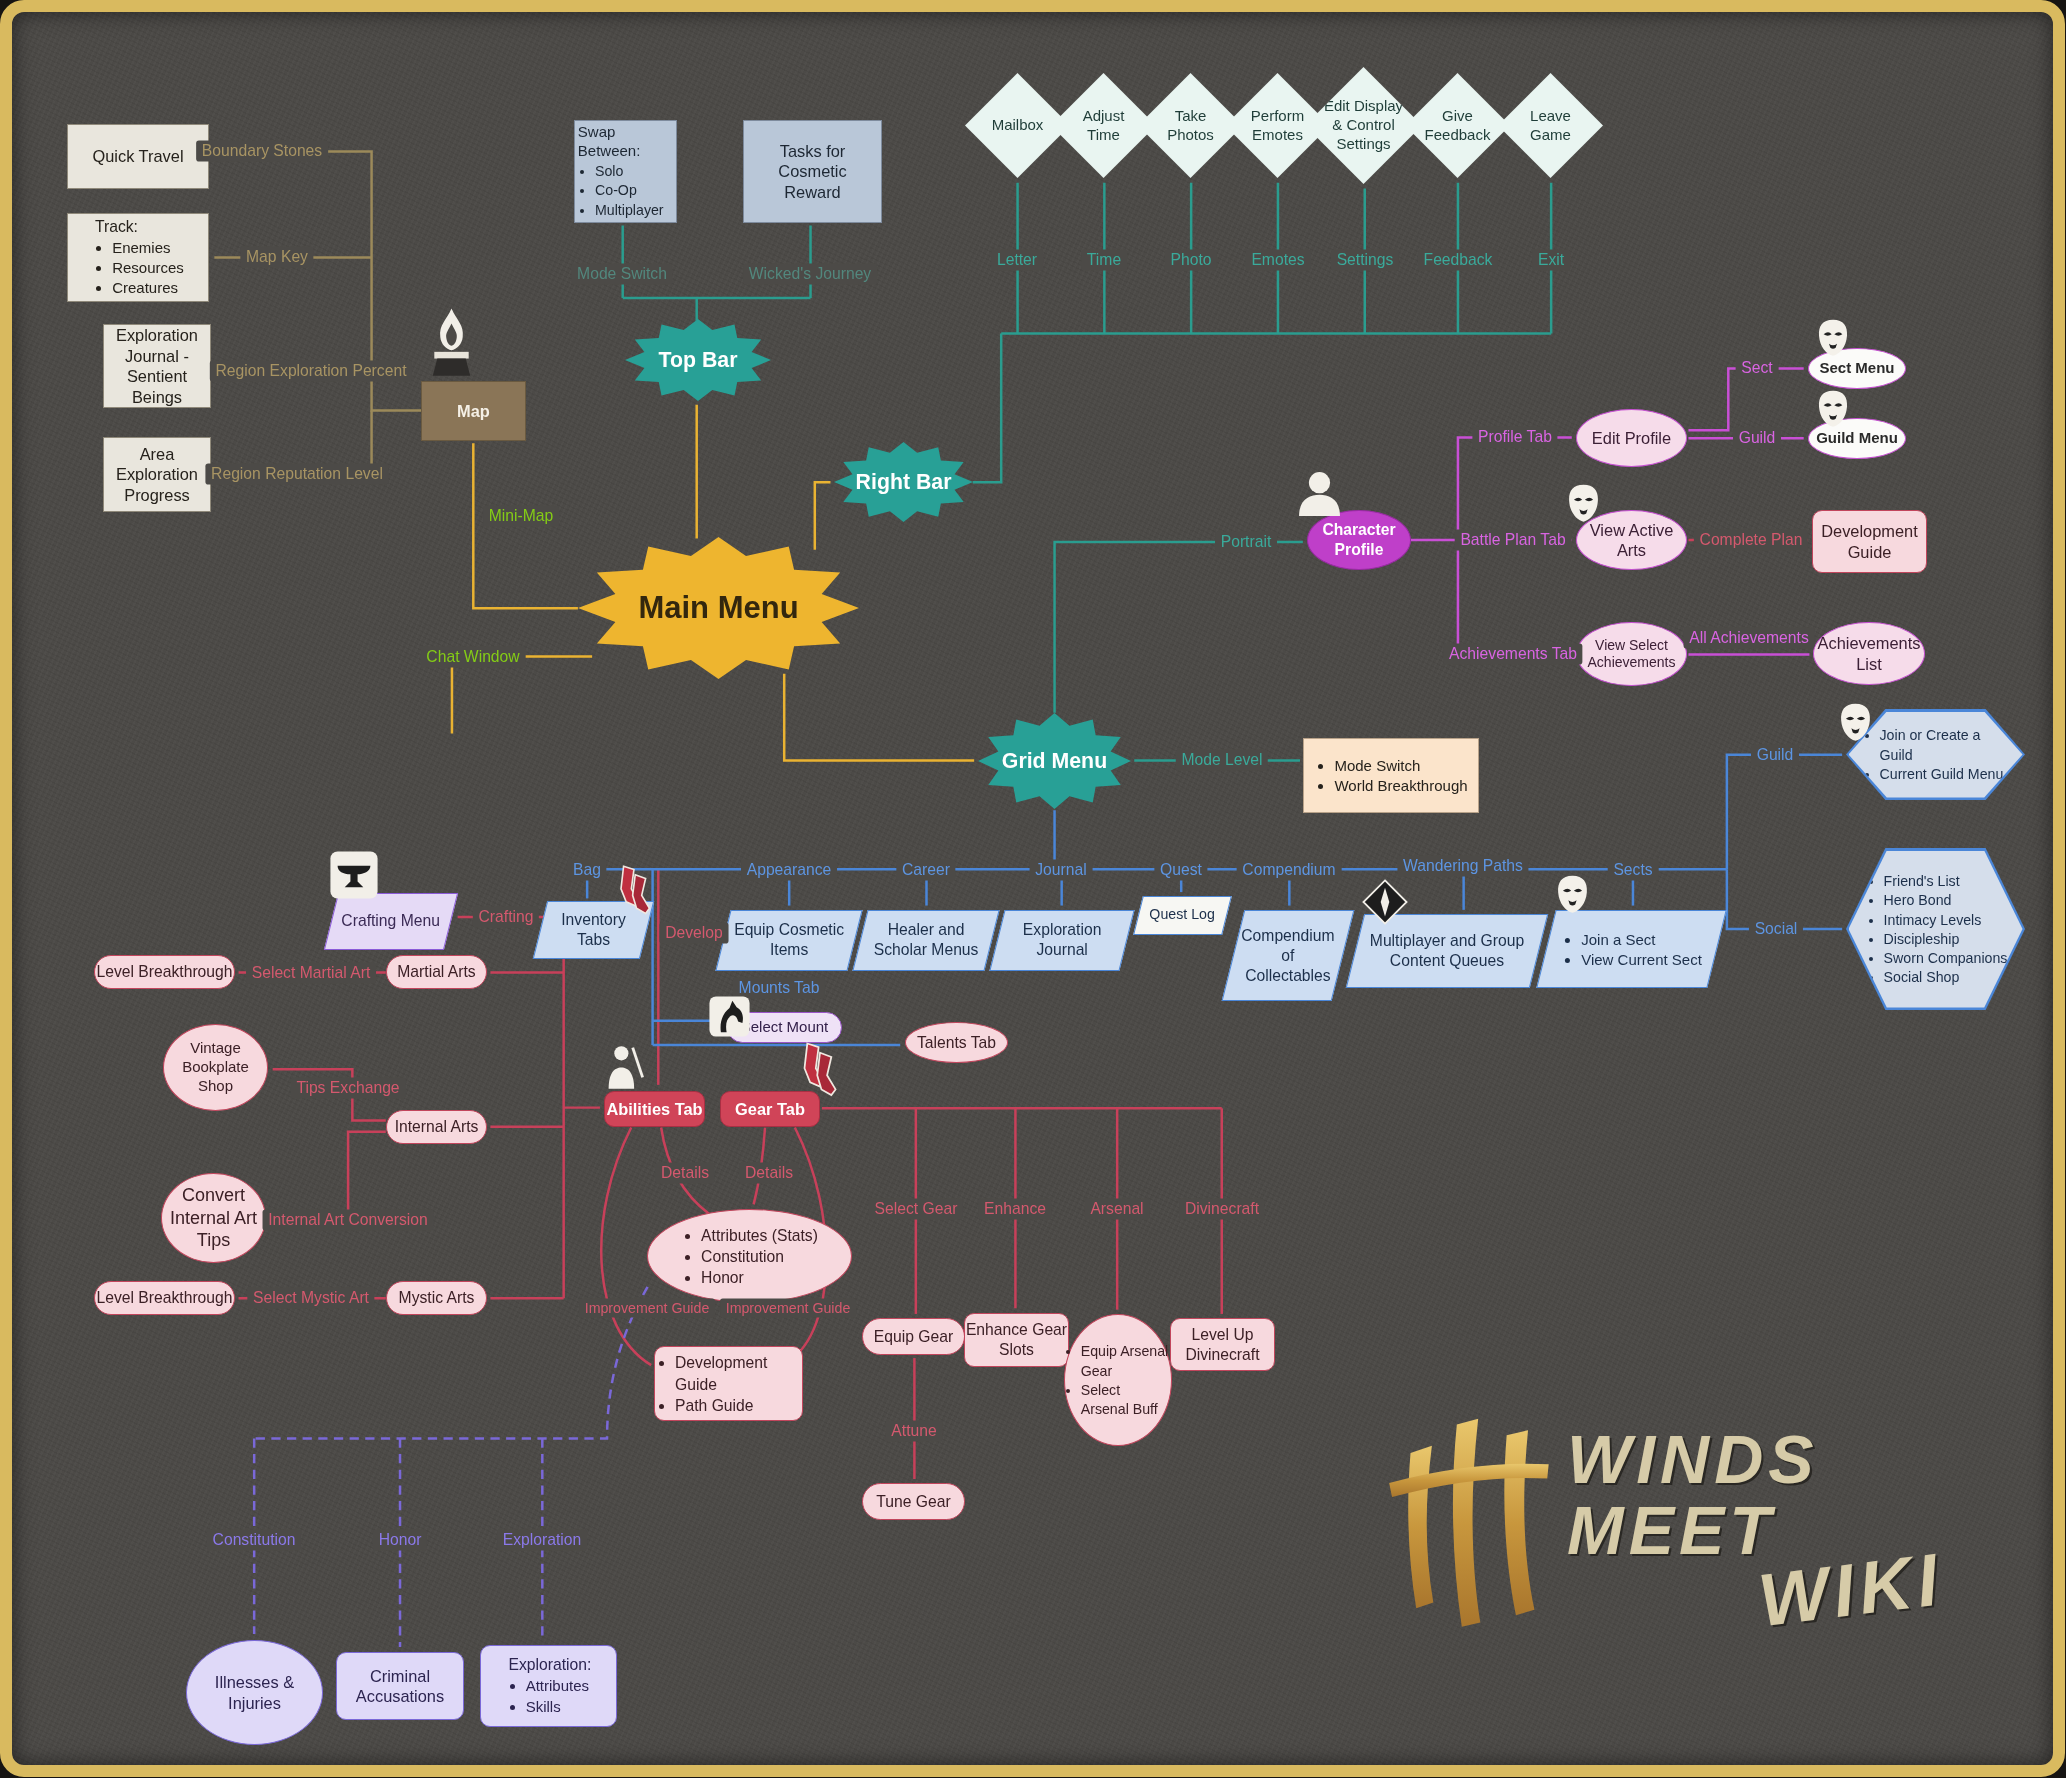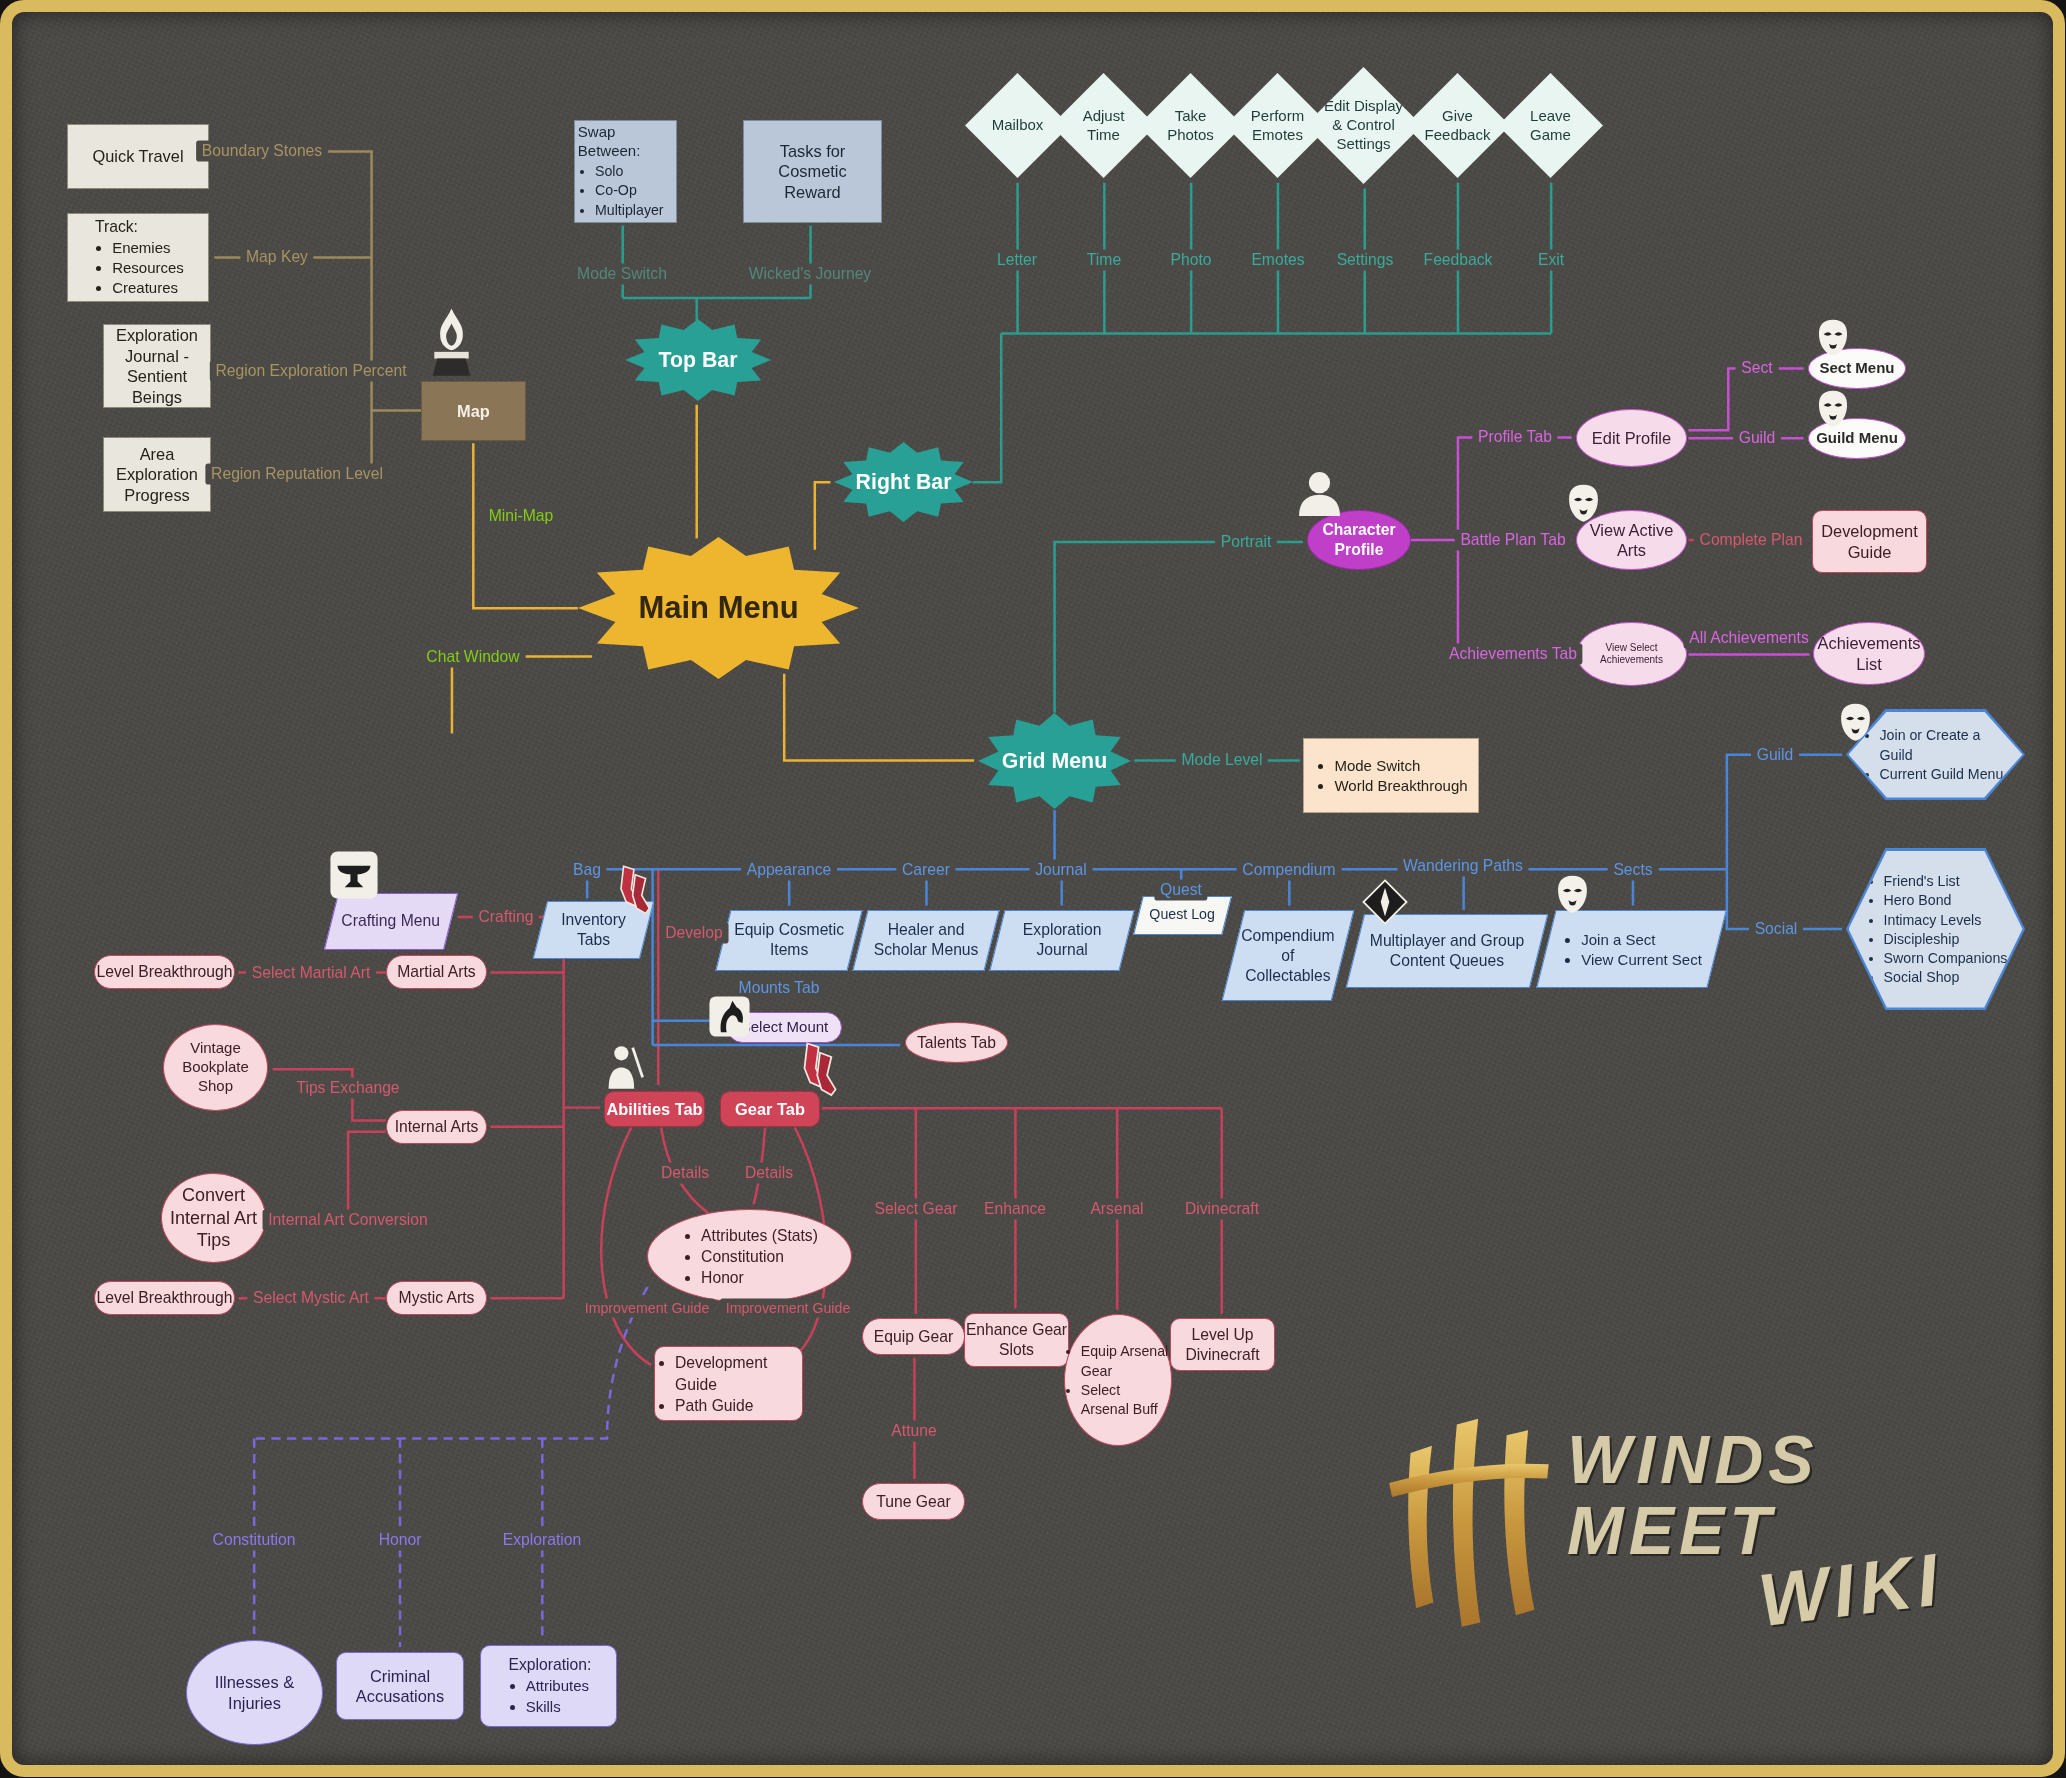--- a/index.html
+++ b/index.html
@@ -247,21 +247,21 @@
   <div class="elabel c-teal" style="left:1446px;top:248px;">Feedback</div>
   <div class="elabel c-teal" style="left:1539px;top:248px;">Exit</div>
 
   <svg class="icon" style="left:1281px;top:454px;" width="53" height="53" viewBox="0 0 70 70">
     <circle cx="35" cy="22" r="14" fill="#f2efe8"></circle>
       <path d="M8 66 C8 44 22 38 35 38 C48 38 62 44 62 66 Z" fill="#f2efe8"></path>
   </svg>
   <div class="node ellipse magenta-node" style="left:1295px;top:498px;width:104px;height:60px;">Character Profile</div>
   <div class="node ellipse pinkmag" style="left:1564px;top:397px;width:111px;height:58px;">Edit Profile</div>
   <div class="node ellipse pinkmag" style="left:1564px;top:498px;width:111px;height:60px;">View Active Arts</div>
-  <div class="node ellipse pinkmag" style="left:1564px;top:610px;width:111px;height:64px;font-size:10px;">View Select Achievements</div>
+  <div class="node ellipse pinkmag" style="left:1564px;top:610px;width:111px;height:64px;font-size:14px;">View Select Achievements</div>
   <svg class="icon" style="left:1551px;top:470px;" width="41" height="41" viewBox="0 0 60 60">
     <path d="M30 4 C14 4 8 14 9 28 C10 44 20 56 30 58 C40 56 50 44 51 28 C52 14 46 4 30 4 Z" fill="#f4f1ea"></path>
     <path d="M16 26 q7 -6 12 0 q-6 4 -12 0 Z" fill="#222"></path>
       <path d="M32 26 q7 -6 12 0 q-6 4 -12 0 Z" fill="#222"></path>
     <path d="M24 40 q6 5 12 0 l-2 6 q-4 3 -8 0 Z" fill="#222"></path>
   </svg>
   <div class="node ellipse whitemag" style="left:1796px;top:336px;width:98px;height:41px;">Sect Menu</div>
   <div class="node ellipse whitemag" style="left:1796px;top:406px;width:98px;height:41px;">Guild Menu</div>
   <svg class="icon" style="left:1801px;top:305px;" width="40" height="40" viewBox="0 0 60 60">
     <path d="M30 4 C14 4 8 14 9 28 C10 44 20 56 30 58 C40 56 50 44 51 28 C52 14 46 4 30 4 Z" fill="#f4f1ea"></path>
@@ -334,21 +334,21 @@
   <svg class="icon" style="left:1540px;top:861px;" width="41" height="41" viewBox="0 0 60 60">
     <path d="M30 4 C14 4 8 14 9 28 C10 44 20 56 30 58 C40 56 50 44 51 28 C52 14 46 4 30 4 Z" fill="#f4f1ea"></path>
     <path d="M16 26 q7 -6 12 0 q-6 4 -12 0 Z" fill="#222"></path>
       <path d="M32 26 q7 -6 12 0 q-6 4 -12 0 Z" fill="#222"></path>
     <path d="M24 40 q6 5 12 0 l-2 6 q-4 3 -8 0 Z" fill="#222"></path>
   </svg>
   <div class="elabel c-blue" style="left:575px;top:858px;">Bag</div>
   <div class="elabel c-blue" style="left:777px;top:858px;">Appearance</div>
   <div class="elabel c-blue" style="left:914px;top:858px;">Career</div>
   <div class="elabel c-blue" style="left:1049px;top:858px;">Journal</div>
-  <div class="elabel c-blue" style="left:1169px;top:858px;margin-top:20px;">Quest</div>
+  <div class="elabel c-blue" style="left:1169px;top:858px;">Quest</div>
   <div class="elabel c-blue" style="left:1277px;top:858px;">Compendium</div>
   <div class="elabel c-blue" style="left:1451px;top:854px;">Wandering Paths</div>
   <div class="elabel c-blue" style="left:1621px;top:858px;">Sects</div>
 
   <div class="hexa" style="left:1834px;top:697px;width:179px;height:91px;">
     <div class="hexb">
         <ul class="bl" style="font-size:14.2px;max-width:132px;">
           <li>Join or Create a Guild</li>
           <li>Current Guild Menu</li>
         </ul>

